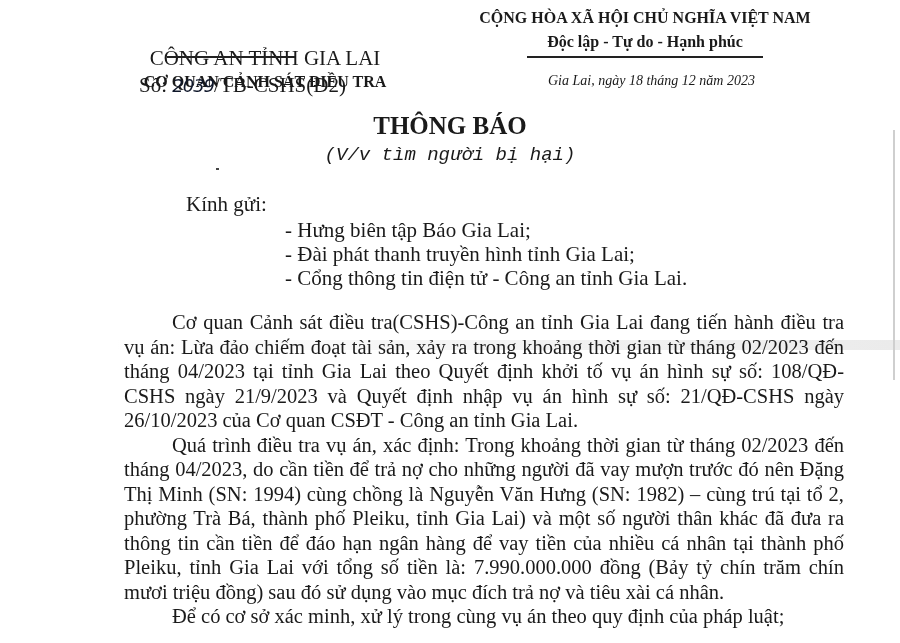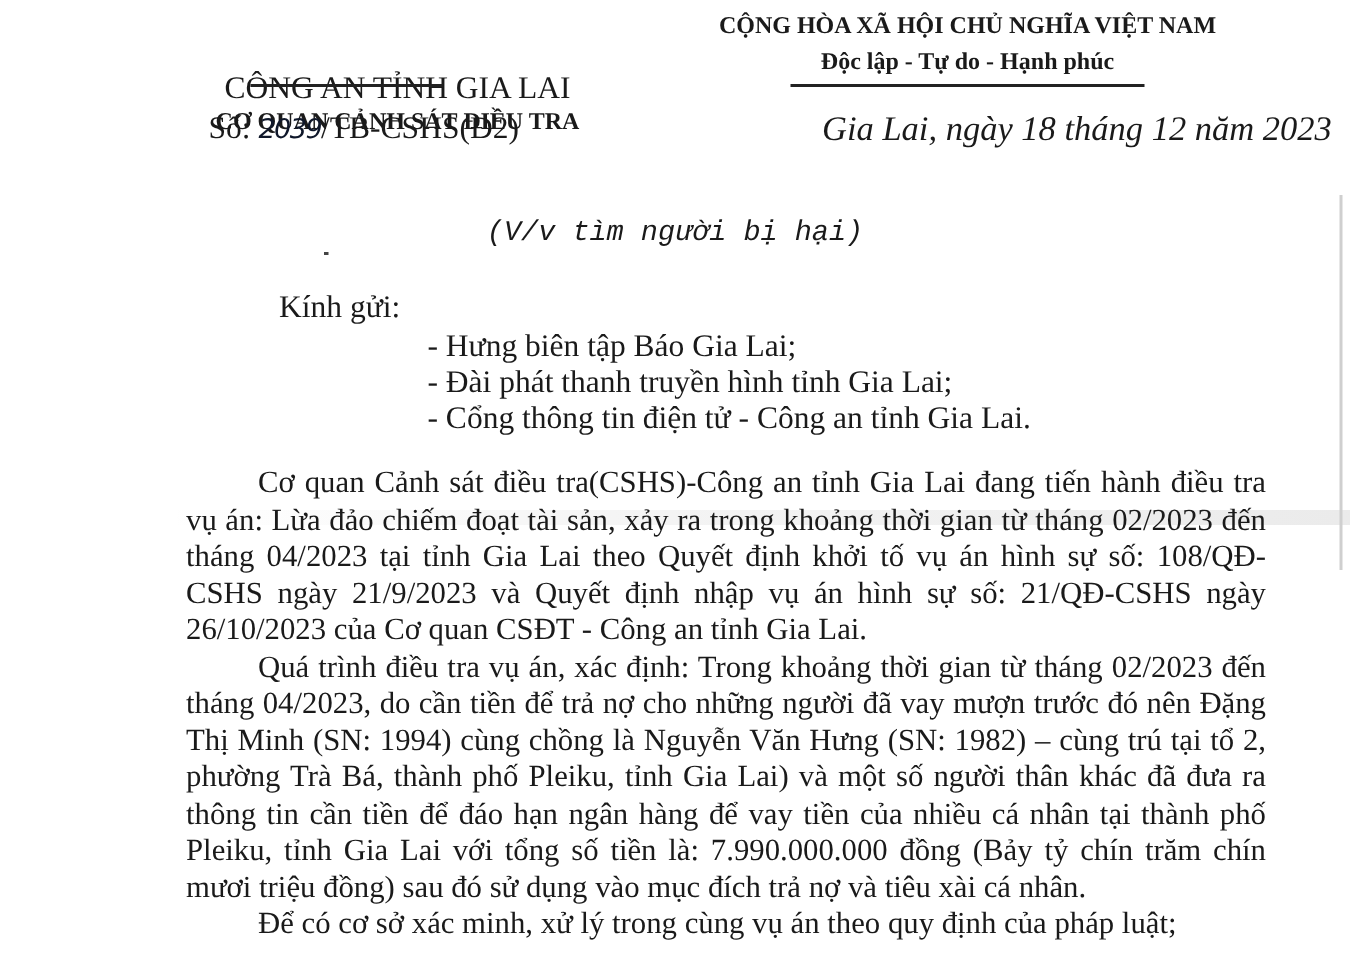--- a/index.html
+++ b/index.html
@@ -12,21 +12,21 @@
   }
   .page { position: absolute; left: 0; top: 0; width: 900px; height: 643px; }
   .abs { position: absolute; white-space: nowrap; }
   .hdr-left { left: 100px; top: 6px; width: 330px; text-align: center; margin-top: 40px; }
   .hdr-right { left: 420px; top: 6px; width: 450px; text-align: center; }
   .l1 { font-size: 21px; line-height: 24px; }
   .l1b { font-size: 16px; line-height: 24px; font-weight: bold; }
   .rule { position: absolute; height: 1.5px; background: #222; }
   .so { left: 139px; top: 73px; font-size: 21px; }
   .hand { color: #0f172a; font-family: "DejaVu Sans", sans-serif; font-style: italic; font-size: 18px; letter-spacing: -1px; }
-  .date { left: 548px; top: 73px; font-size: 23px; font-style: italic; }
+  .date { left: 548px; top: 73px; font-size: 14px; font-style: italic; }
   .title { left: 0; width: 900px; top: 112px; text-align: center; font-size: 25px; font-weight: bold; }
   .subtitle { left: 0; width: 900px; top: 144px; text-align: center; font-size: 19px; font-style: italic; font-family: Liberation Mono, monospace; }
   .greet { left: 186px; top: 192px; font-size: 21px; }
   .recip { left: 285px; font-size: 21px; }
   .body-text {
     position: absolute; left: 124px; width: 720px; top: 310px;
     font-size: 20.5px; line-height: 24.5px; text-align: justify;
     font-family: "Liberation Serif", serif;
   }
   .body-text p { margin: 0; text-indent: 48px; }
@@ -50,20 +50,21 @@
     <div class="l1b">Độc lập - Tự do - Hạnh phúc</div>
   </div>
   <div class="rule" style="left:527px; top:56px; width:236px;"></div>
 
   <div class="abs so">
     <span>Số: </span><span class="hand">2039</span><span>/TB-CSHS(Đ2)</span>
   </div>
 
   <div class="abs date">Gia Lai, ngày 18 tháng 12 năm 2023</div>
 
+  <div class="abs title">THÔNG BÁO</div>
   <div class="abs subtitle">(V/v tìm người bị hại)</div>
   <div class="dot"></div>
 
   <div class="abs greet">Kính gửi:</div>
   <div class="abs recip" style="top:218px;">- Hưng biên tập Báo Gia Lai;</div>
   <div class="abs recip" style="top:242px;">- Đài phát thanh truyền hình tỉnh Gia Lai;</div>
   <div class="abs recip" style="top:266px;">- Cổng thông tin điện tử - Công an tỉnh Gia Lai.</div>
 
   <div class="smudge"></div>
   <div class="edge"></div>

